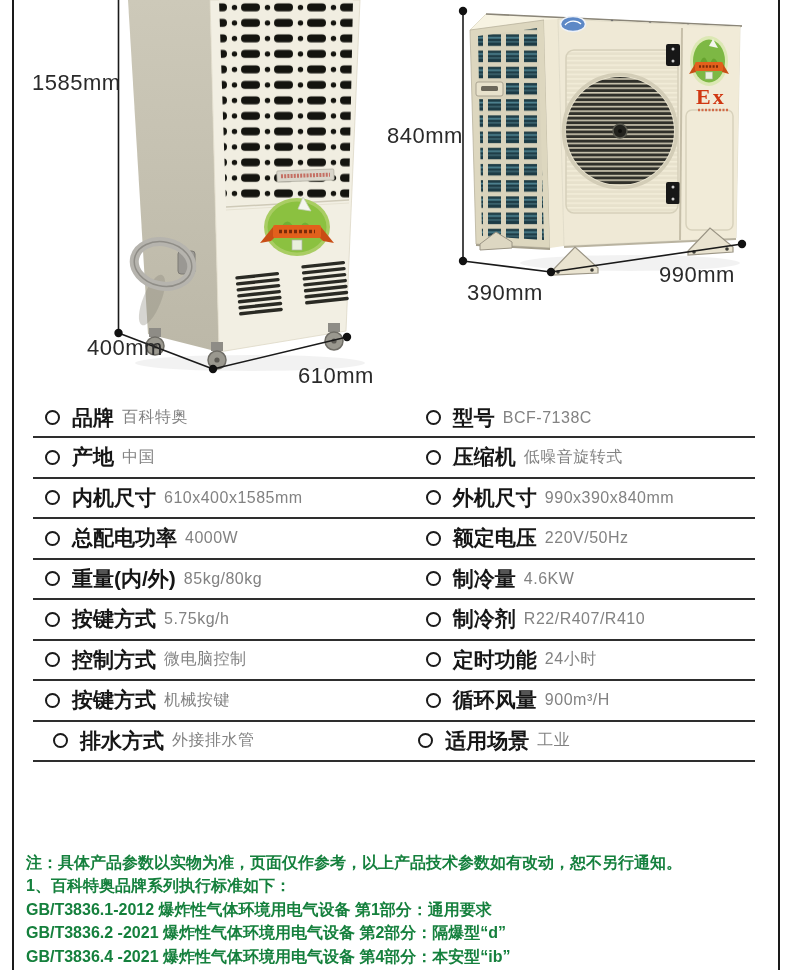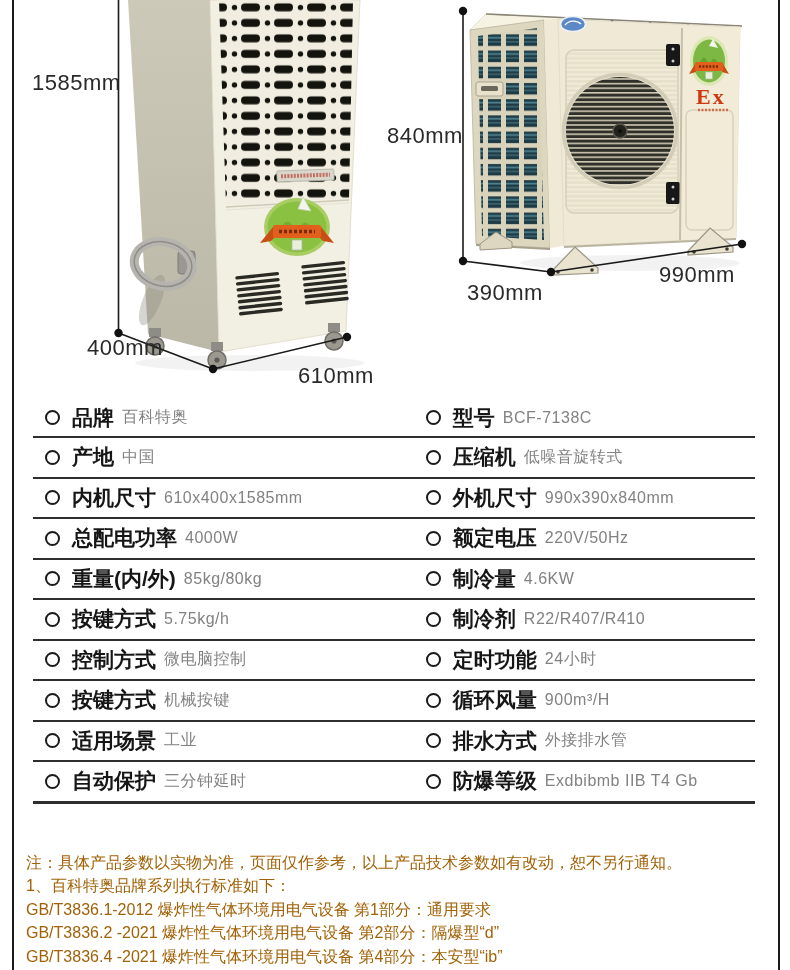--- a/index.html
+++ b/index.html
@@ -13,21 +13,21 @@
   .spec-table{position:absolute;left:33px;top:399px;width:722px;}
   .row{display:flex;box-sizing:border-box;height:40.5px;border-bottom:2px solid #2e2e2e;align-items:center;gap:24px;}
   .row.first{height:39px;}
   .row.last{height:41.5px;border-bottom-width:3.5px;}
   .cell{display:flex;align-items:center;box-sizing:border-box;width:50%;overflow:visible;white-space:nowrap;}
   .cell.cl{padding-left:12px;}
   .cell.cr{padding-left:20px;}
   .mk{flex:0 0 auto;width:11px;height:11px;border:2.5px solid #1a1a1a;border-radius:50%;margin-right:12px;}
   .lb{font-weight:bold;font-size:21px;color:#161616;}
   .vl{font-size:16px;color:#828282;margin-left:8px;letter-spacing:.5px;}
-  .notes{position:absolute;left:26px;top:851px;width:740px;font-size:16px;line-height:23.4px;color:#a16207;}
+  .notes{position:absolute;left:26px;top:851px;width:740px;font-size:16px;line-height:23.4px;color:#15803d;font-weight:bold;}
   .notes div{white-space:nowrap;}
 </style>
 </head>
 <body>
 
 <div class="page">
 
   <div class="vborder left"></div>
   <div class="vborder right"></div>
 
@@ -310,41 +310,29 @@
           <span class="lb">按键方式</span>
           <span class="vl">机械按键</span>
         </div>
       <div class="cell cr">
           <span class="mk"></span>
           <span class="lb">循环风量</span>
           <span class="vl">900m³/H</span>
         </div>
     </div>
     <div class="row">
+      <div class="cell cr">
+          <span class="mk"></span>
+          <span class="lb">排水方式</span>
+          <span class="vl">外接排水管</span>
+        </div>
       <div class="cell cl">
           <span class="mk"></span>
           <span class="lb">适用场景</span>
           <span class="vl">工业</span>
-        </div>
-      <div class="cell cr">
-          <span class="mk"></span>
-          <span class="lb">排水方式</span>
-          <span class="vl">外接排水管</span>
-        </div>
-    </div>
-    <div class="row last">
-      <div class="cell cl">
-          <span class="mk"></span>
-          <span class="lb">自动保护</span>
-          <span class="vl">三分钟延时</span>
-        </div>
-      <div class="cell cr">
-          <span class="mk"></span>
-          <span class="lb">防爆等级</span>
-          <span class="vl">Exdbibmb IIB T4 Gb</span>
         </div>
     </div>
 
   </div>
 
   <div class="notes">
     <div>注：具体产品参数以实物为准，页面仅作参考，以上产品技术参数如有改动，恕不另行通知。</div>
     <div>1、百科特奥品牌系列执行标准如下：</div>
     <div>GB/T3836.1-2012  爆炸性气体环境用电气设备 第1部分：通用要求</div>
     <div>GB/T3836.2 -2021  爆炸性气体环境用电气设备 第2部分：隔爆型“d”</div>

